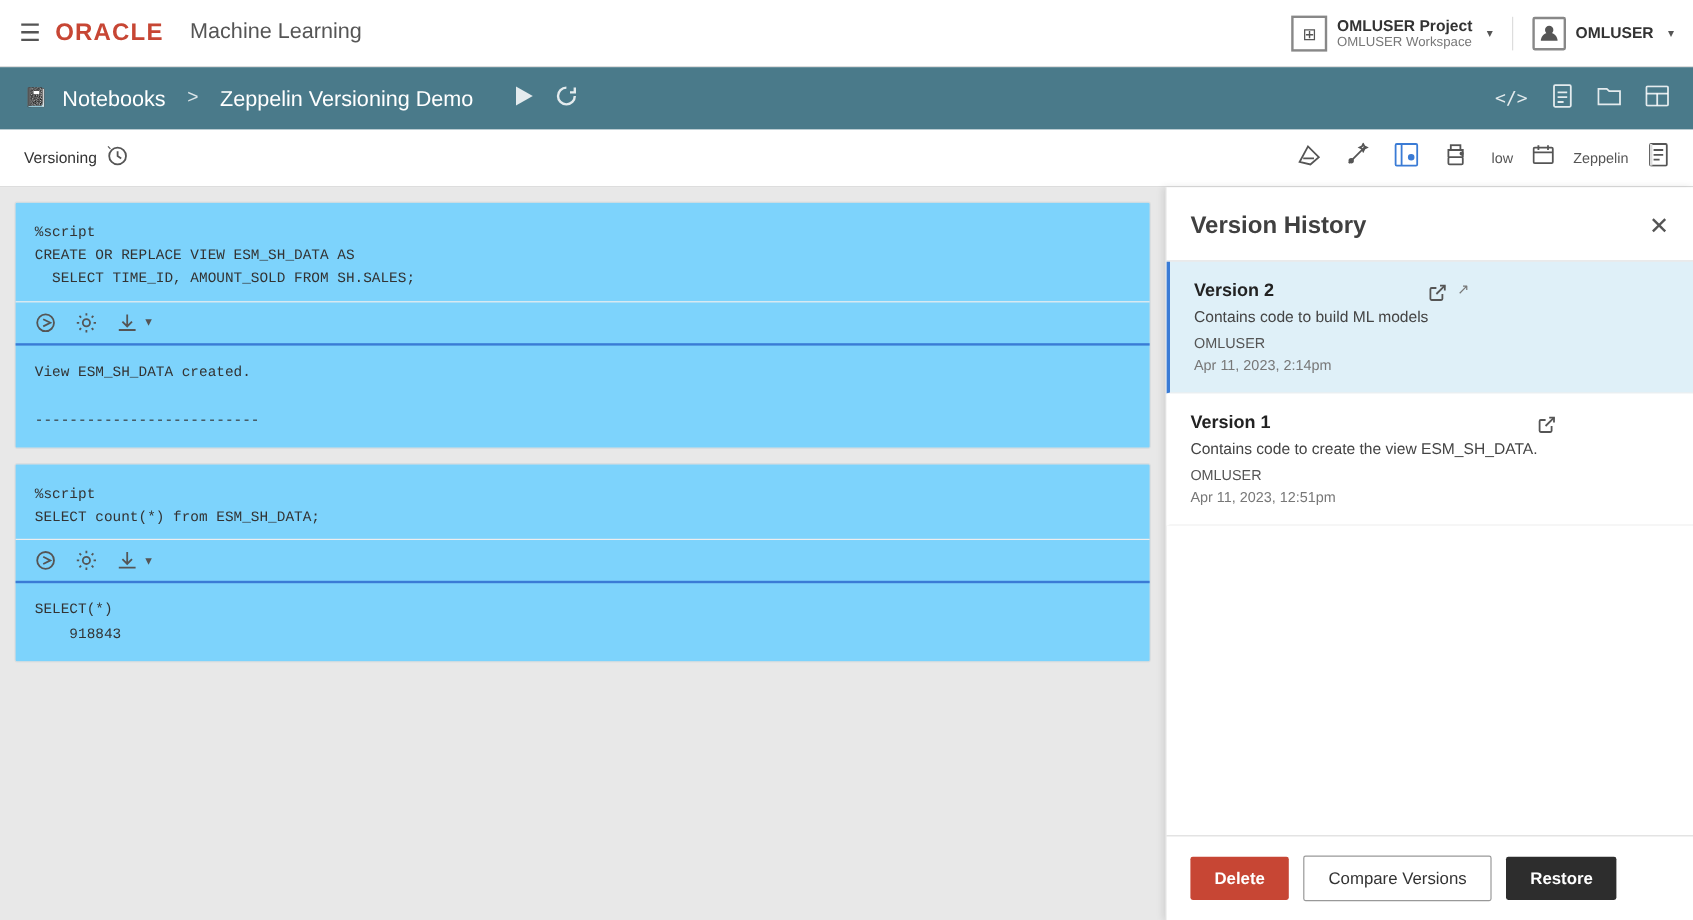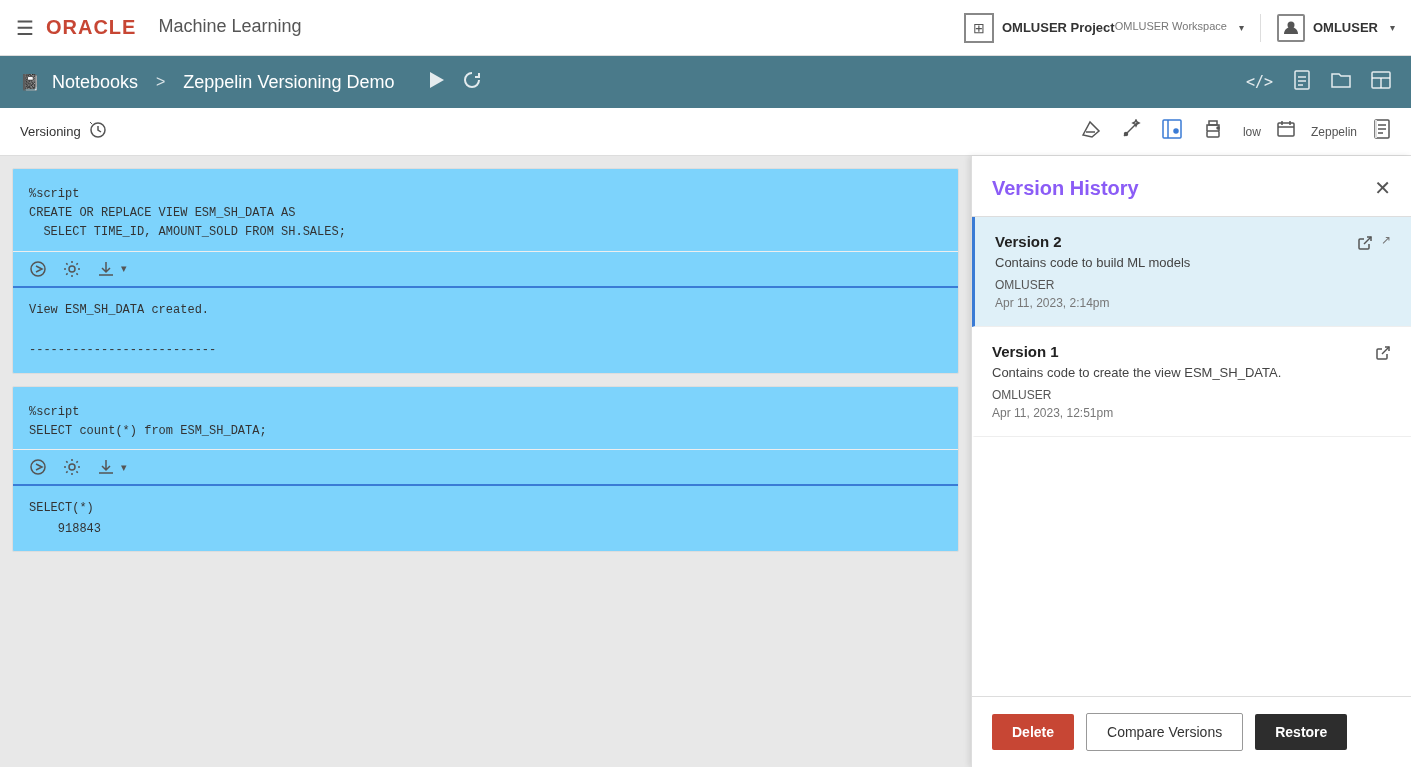--- a/index.html
+++ b/index.html
@@ -12,21 +12,21 @@
       border-bottom: 1px solid #ddd;
     }
     .top-nav-left { display: flex; align-items: center; gap: 12px; }
     .hamburger { font-size: 20px; cursor: pointer; color: #555; }
     .brand { display: flex; align-items: flex-start; gap: 16px; }
     .brand-oracle { font-weight: 700; font-size: 20px; color: #c74634; letter-spacing: 1px; }
     .brand-ml { font-size: 18px; color: #555; font-weight: 300; margin-left: 6px; }
     .top-nav-right { display: flex; align-items: center; gap: 16px; }
     .project-info { display: flex; align-items: center; gap: 8px; }
     .project-icon { width: 30px; height: 30px; border: 2px solid #888; display: flex; align-items: center; justify-content: center; font-size: 14px; color: #555; }
-    .project-text { display: flex; flex-direction: row; }
+    .project-text { display: flex; flex-direction: column; }
     .project-name { font-weight: 600; font-size: 13px; }
     .project-workspace { font-size: 11px; color: #777; }
     .chevron-down { font-size: 10px; color: #555; margin-left: 4px; }
     .user-info { display: flex; align-items: center; gap: 8px; border-left: 1px solid #ddd; padding-left: 16px; }
     .user-icon { width: 28px; height: 28px; border: 2px solid #888; border-radius: 2px; display: flex; align-items: center; justify-content: center; font-size: 14px; color: #555; }
     .user-name { font-weight: 600; font-size: 13px; }
 
     
     .breadcrumb-bar {
       display: flex; align-items: center; justify-content: space-between;
@@ -75,32 +75,32 @@
     
     .version-panel {
       width: 440px; background: #fff; border-left: 1px solid #ddd;
       display: flex; flex-direction: column;
       box-shadow: -2px 0 6px rgba(0,0,0,0.1);
     }
     .version-panel-header {
       display: flex; align-items: center; justify-content: space-between;
       padding: 20px 20px 16px 20px; border-bottom: 1px solid #ddd;
     }
-    .version-panel-title { font-size: 20px; font-weight: 700; color: #8b5cf6; }
+    .version-panel-title { font-size: 20px; font-weight: 700; color: #404040; }
     .close-btn { background: none; border: none; font-size: 20px; cursor: pointer; color: #555; }
 
     .version-list { flex: 1; overflow-y: auto; }
 
     .version-item {
       padding: 16px 20px; border-bottom: 1px solid #eee; position: relative; cursor: pointer;
     }
     .version-item.active { background: #dff0f8; border-left: 3px solid #3a7bd5; }
     .version-item.inactive { background: #fff; border-left: 3px solid transparent; padding-left: 17px; }
 
-    .version-item-header { display: flex; align-items: flex-start; justify-content: space-between; }
+    .version-item-header { display: flex; align-items: flex-start; justify-content: flex-start; }
     .version-number { font-size: 15px; font-weight: 700; color: #222; margin-bottom: 4px; }
     .version-desc { font-size: 13px; color: #444; line-height: 1.4; margin-bottom: 6px; }
     .version-user { font-size: 12px; color: #555; margin-bottom: 4px; }
     .version-date { font-size: 12px; color: #777; }
     .version-link-icon { color: #555; font-size: 16px; cursor: pointer; margin-top: 2px; }
 
     
     .version-panel-footer {
       padding: 16px 20px; border-top: 1px solid #ddd;
       display: flex; align-items: center; gap: 12px;

